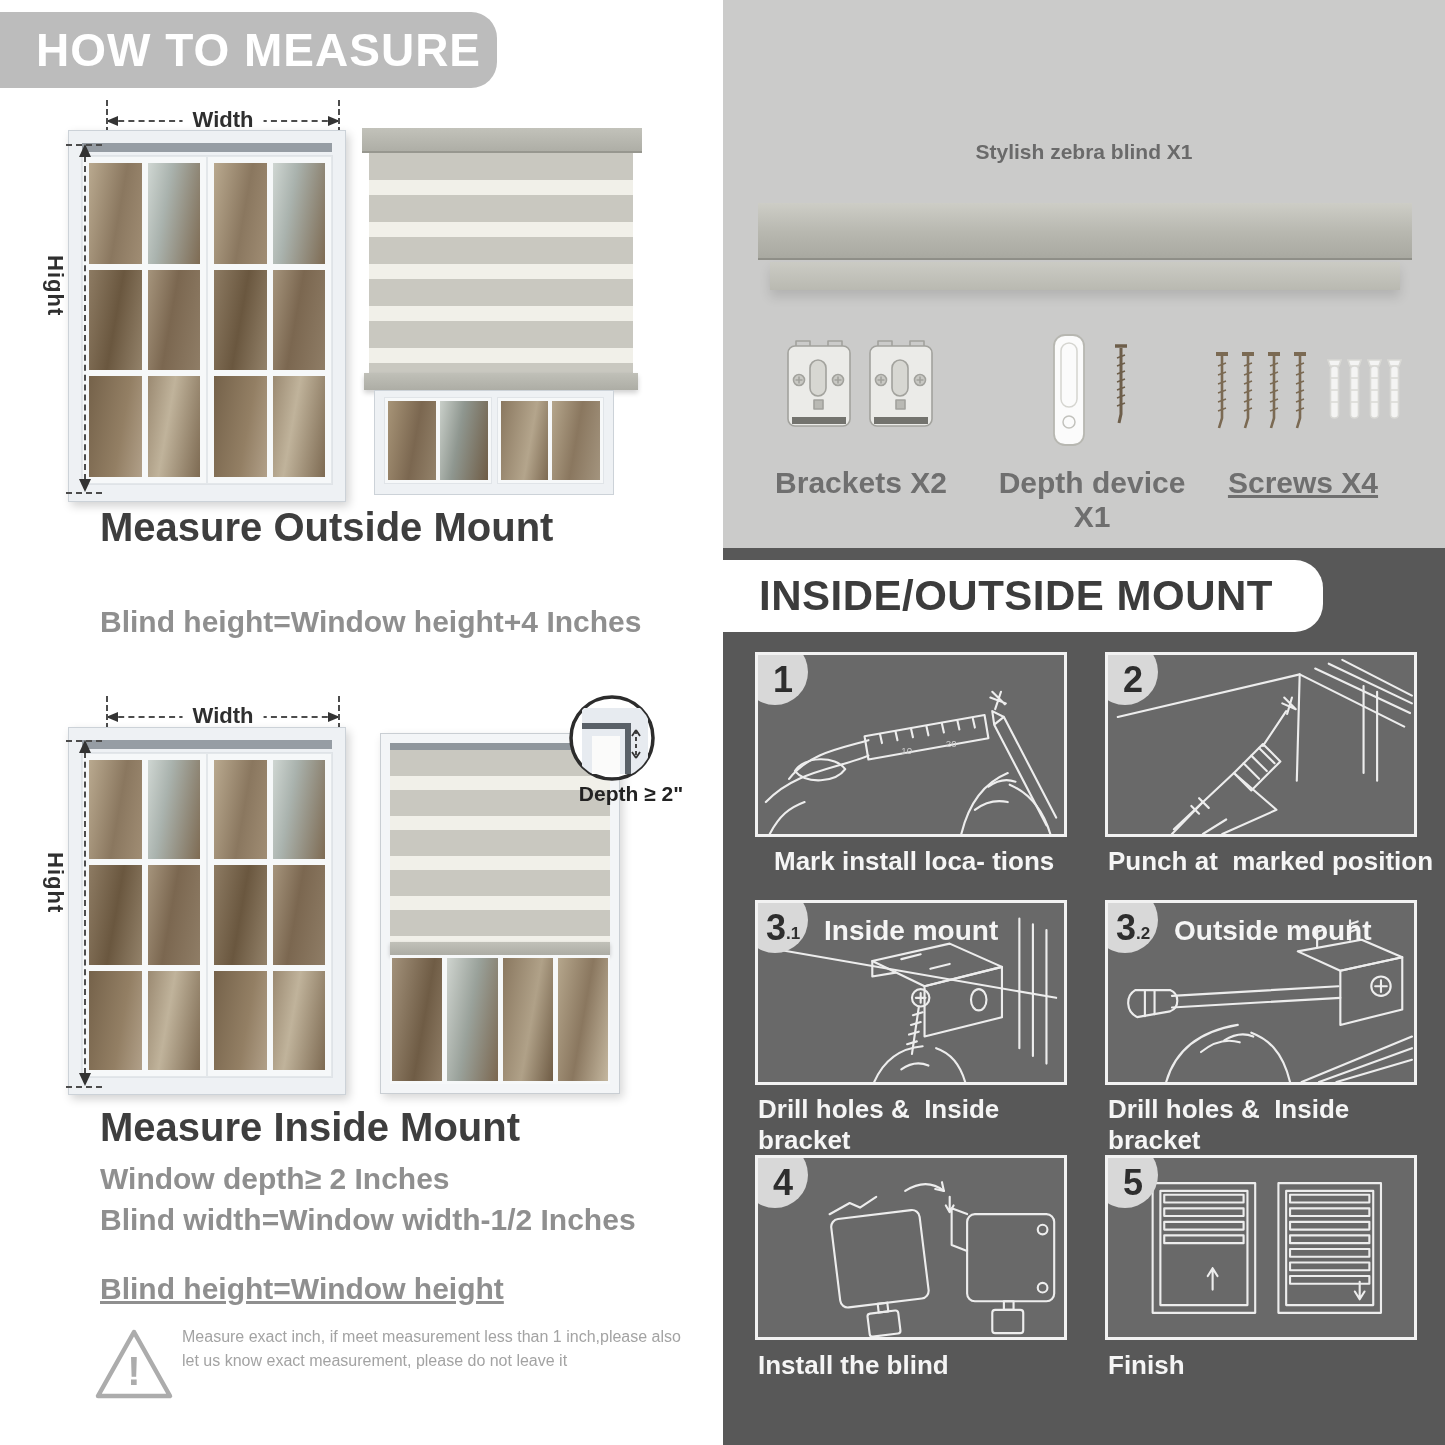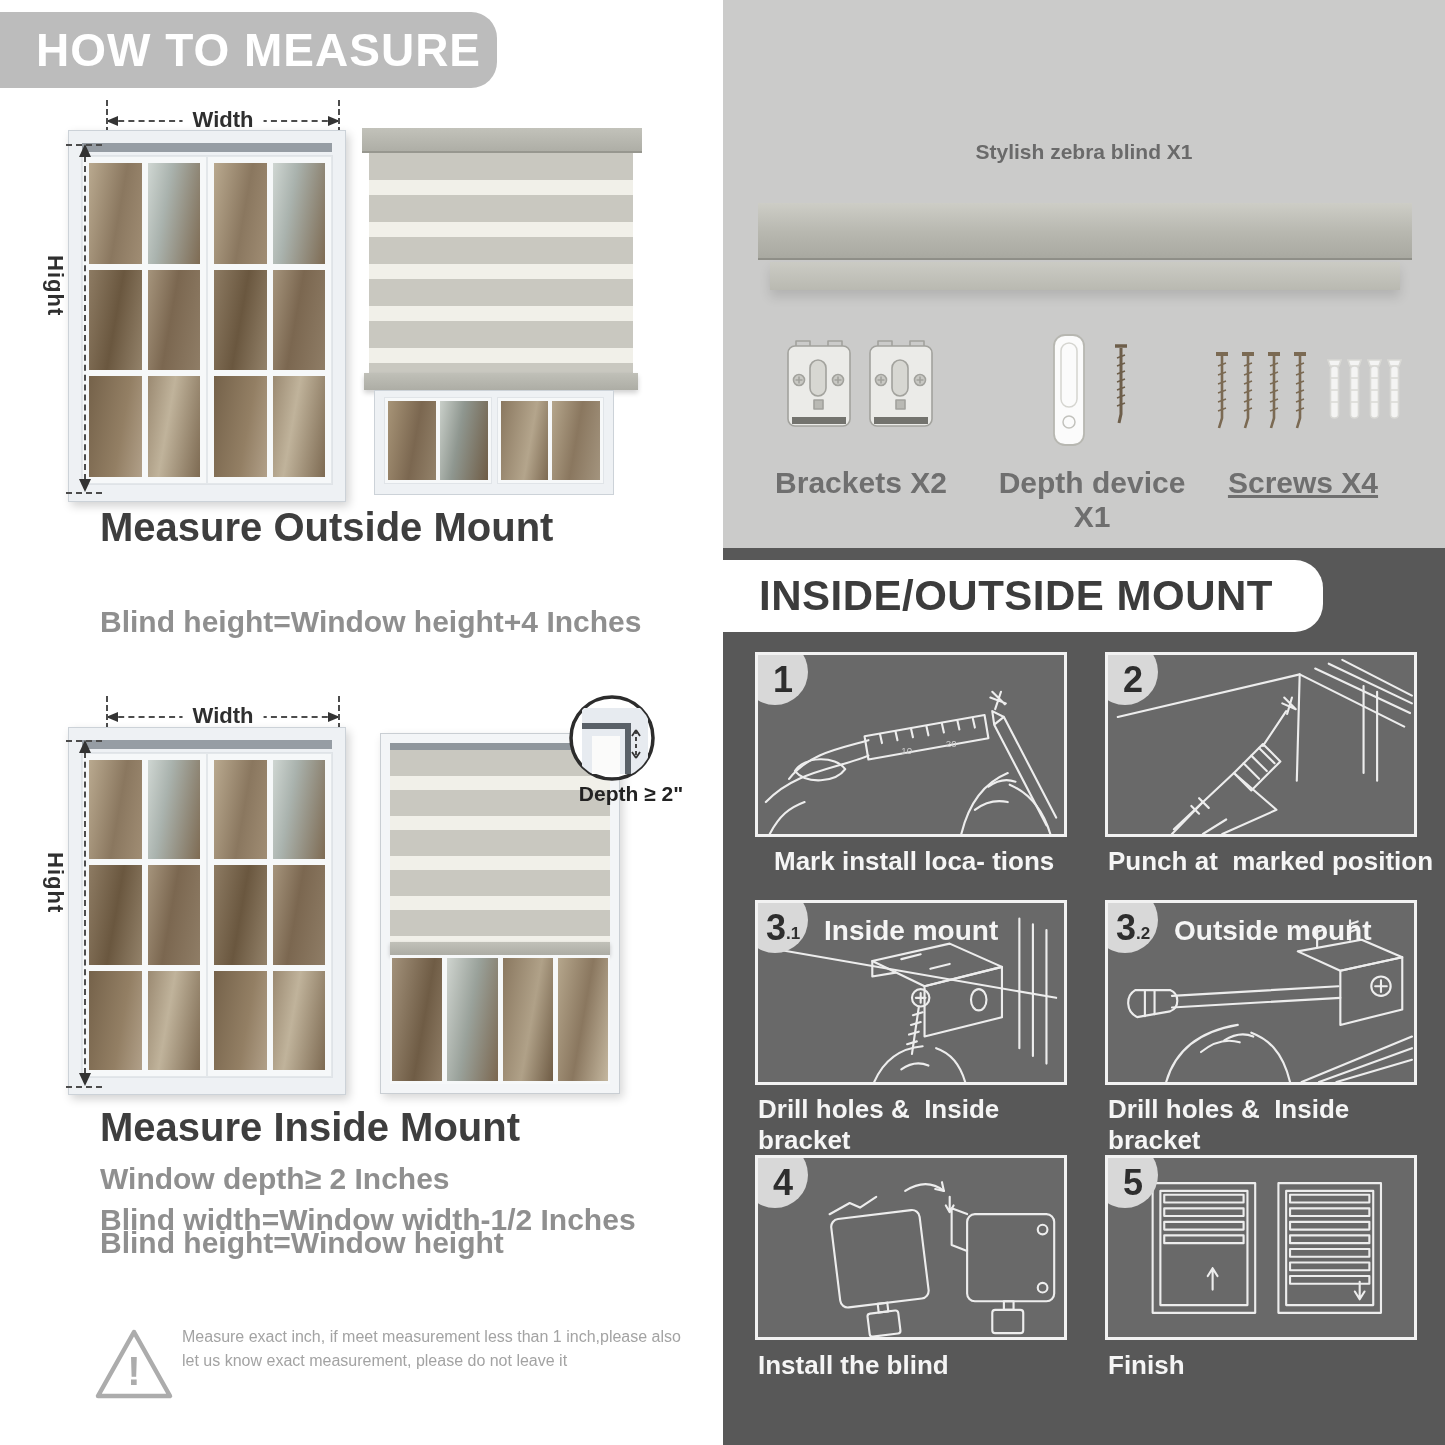--- a/index.html
+++ b/index.html
@@ -265,21 +265,21 @@
         <path d="M70,38 V66" stroke="#333" stroke-width="1.8" stroke-dasharray="4 3" fill="none"></path>
         <path d="M70,38 l-4,6 M70,38 l4,6 M70,66 l-4,-6 M70,66 l4,-6" stroke="#333" stroke-width="1.8" fill="none"></path>
       </g>
     </svg>
   </div>
   <div class="depth-label">Depth ≥ 2"</div>
 
   <div class="sec-heading" style="left:100px; top:1105px;">Measure Inside Mount</div>
   <div class="sec-line" style="left:100px; top:1162px;">Window depth≥ 2 Inches</div>
   <div class="sec-line" style="left:100px; top:1203px;">Blind width=Window width-1/2 Inches</div>
-  <div class="sec-line" style="left:100px; top:1226px;">Blind height=Window height</div>
+  <div class="sec-line" style="left:100px; top:1272px;text-decoration:underline;">Blind height=Window height</div>
 
   <div class="warning-icon">
     <svg width="84" height="78" viewBox="0 0 84 78">
       <path d="M42 7 L78 71 L6 71 Z" fill="none" stroke="#acacac" stroke-width="4.5" stroke-linejoin="round"></path>
       <text x="42" y="60" text-anchor="middle" font-size="40" font-weight="bold" fill="#acacac" stroke="none" font-family="Liberation Sans, sans-serif">!</text>
     </svg>
   </div>
   <div class="warning-text">Measure exact inch, if meet measurement less than 1 inch,please also let us know exact measurement, please do not leave it</div>
 
   <div class="right-top"></div>

